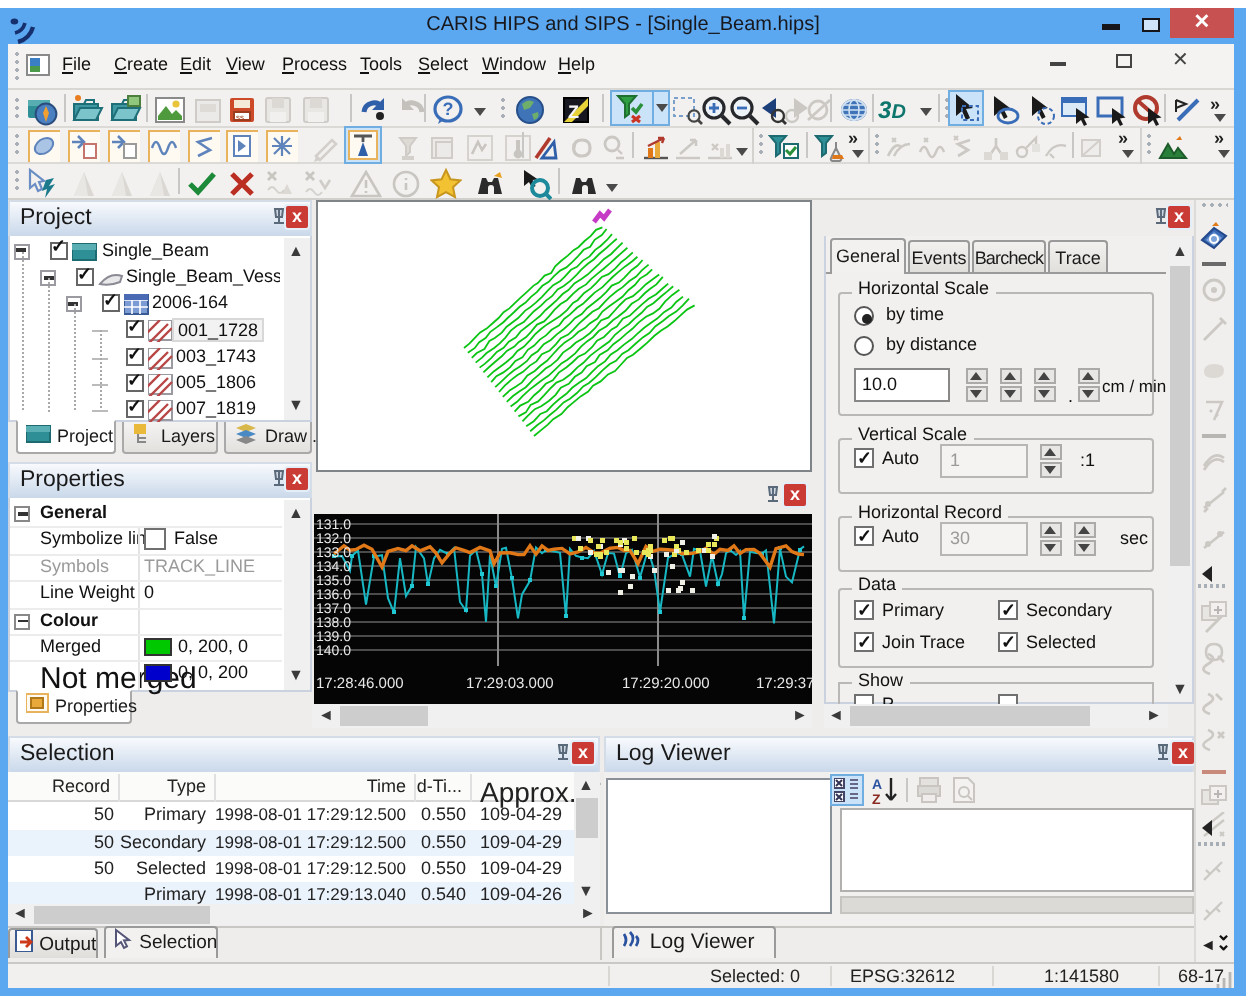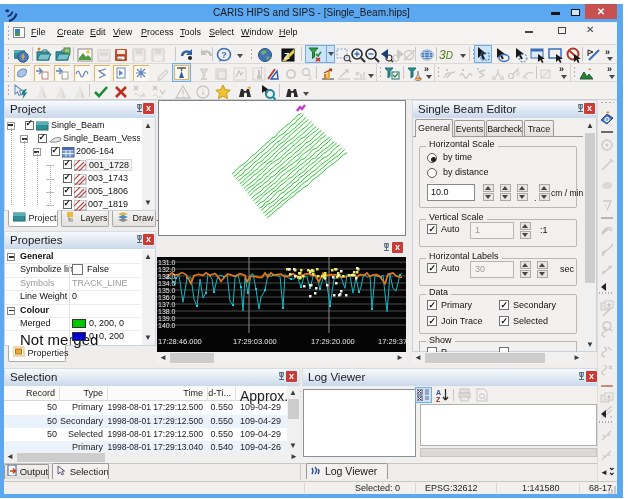--- a/index.html
+++ b/index.html
@@ -188,21 +188,21 @@
       <path d="M2 13 L13 3" stroke="#ccc9c5" stroke-width="1.4"></path>
     </svg>
 <div class="tsep" style="left:415px;top:47px;height:14px"></div>
 <svg class="ti" style="left:420px;top:47px">
       <ellipse cx="7" cy="8" rx="6" ry="5" fill="#3f74b8" stroke="#27508a"></ellipse>
       <ellipse cx="7" cy="8" rx="6" ry="5" fill="none" stroke="#cfe0f2"></ellipse>
       <ellipse cx="7" cy="8" rx="2.5" ry="5" fill="none" stroke="#cfe0f2" stroke-width=".8"></ellipse>
       <path d="M1 8 h12 M2.2 5.5 h9.6 M2.2 10.5 h9.6" stroke="#cfe0f2" stroke-width=".8"></path>
     </svg>
 <div class="tsep" style="left:436px;top:47px;height:14px"></div>
-<div class="abs" style="left:439px;top:48px;font-size:12px;font-weight:normal;color:#4d7c0f;font-style:italic">3<span style="font-size:10px">D</span></div>
+<div class="abs" style="left:439px;top:48px;font-size:12px;font-weight:bold;color:#0f766e;font-style:italic">3<span style="font-size:10px">D</span></div>
 <div class="dda" style="left:460px;top:54px"></div>
 <div class="tsep" style="left:469px;top:47px;height:14px"></div>
 <div class="grip" style="left:472px;top:48px;height:13px"></div>
 <div class="abs" style="left:474px;top:45px;width:18px;height:18px;background:#cbe3f8;border:1px solid #70aee2"></div>
 <svg class="ti" style="left:475px;top:46px">
       <path d="M3 1 l0 11 3-2.5 2 4.5 2-1 -2-4.5 3.5-.5z" fill="#1a1a1a"></path>
       <rect x="6" y="7" width="8" height="7" fill="none" stroke="#3a6db8" stroke-dasharray="2 1.4"></rect>
     </svg>
 <svg class="ti" style="left:494px;top:47px">
       <path d="M3 1 l0 10 3-2.5 2 4 1.8-1 -2-4 3.2-.5z" fill="#1a1a1a"></path>
@@ -705,21 +705,20 @@
       <text x="1" y="70.5" font-size="7" fill="#e8e8e8">140.0</text>
       <text x="1" y="87" font-size="7.5" fill="#e8e8e8">17:28:46.000</text>
       <text x="76" y="87" font-size="7.5" fill="#e8e8e8">17:29:03.000</text>
       <text x="154" y="87" font-size="7.5" fill="#e8e8e8">17:29:20.000</text>
       <text x="221" y="87" font-size="7.5" fill="#e8e8e8">17:29:37</text>
     </svg>
 <div class="abs sb" style="left:156px;top:352px;width:250px;height:12px"></div>
 <div class="sbarr" style="left:157px;top:352px">◄</div>
 <div class="thumb" style="left:170px;top:353px;width:44px;height:10px"></div>
 <div class="sbarr" style="left:394px;top:352px">►</div>
-<div class="abs panel-hd" style="left:412px;top:100px;width:185px;height:18px">Single Beam Editor</div>
 <svg class="abs" style="left:575px;top:103px" width="11" height="11">
       <path d="M5.5 2 v7 M3 8.5 h5 M3.5 1.5 h4 l-.5 4 h-3z" stroke="#5a6a7a" fill="#cdd6e0" stroke-width="1"></path>
     </svg>
 <div class="px" style="left:584px;top:103px">x</div>
 <div class="abs" style="left:412px;top:118px;width:185px;height:234px;background:#f1f0ee;border:1px solid #c9d2de;border-top:none"></div>
 <div class="toptab act" style="left:415px;top:119px;width:38px;padding:0;text-align:center">General</div>
 <div class="toptab" style="left:454px;top:120px;width:31px;padding:0;text-align:center">Events</div>
 <div class="toptab" style="left:486px;top:120px;width:37px;padding:0;text-align:center;overflow:hidden;letter-spacing:-0.4px">Barcheck</div>
 <div class="toptab" style="left:524px;top:120px;width:30px;padding:0;text-align:center">Trace</div>
 <div class="abs" style="left:413px;top:136px;width:170px;height:1px;background:#9a9a9a"></div>
@@ -754,21 +753,21 @@
 <div class="abs" style="left:426px;top:212px;font-size:9px;color:#111;background:#f1f0ee;padding:0 3px;white-space:nowrap">Vertical Scale</div>
 <cb style="left:427px;top:224px"></cb>
 <div class="abs" style="left:441px;top:224px;font-size:9px;color:#111">Auto</div>
 <div class="abs" style="left:470px;top:222px;width:44px;height:17px;background:#f4f3f1;border:1px solid #b8b6b4;font-size:9px;color:#9a9a9a;padding:2px 0 0 4px">1</div>
 <div class="abs" style="left:520px;top:222px;width:11px;height:8px;background:#e8e6e4;border:1px solid #acaaa8;"></div>
 <div class="abs" style="left:522px;top:224px;width:0;height:0;border-left:3px solid transparent;border-right:3px solid transparent;border-bottom:4px solid #444"></div>
 <div class="abs" style="left:520px;top:231px;width:11px;height:8px;background:#e8e6e4;border:1px solid #acaaa8;"></div>
 <div class="abs" style="left:522px;top:233px;width:0;height:0;border-left:3px solid transparent;border-right:3px solid transparent;border-top:4px solid #444"></div>
 <div class="abs" style="left:540px;top:225px;font-size:9px;color:#111">:1</div>
 <div class="abs" style="left:419px;top:258px;width:158px;height:28px;border:1px solid #b9b8b6;border-radius:2px"></div>
-<div class="abs" style="left:426px;top:251px;font-size:9px;color:#111;background:#f1f0ee;padding:0 3px;white-space:nowrap">Horizontal Labels</div>
+<div class="abs" style="left:426px;top:251px;font-size:9px;color:#111;background:#f1f0ee;padding:0 3px;white-space:nowrap">Horizontal Record</div>
 <cb style="left:427px;top:263px"></cb>
 <div class="abs" style="left:441px;top:263px;font-size:9px;color:#111">Auto</div>
 <div class="abs" style="left:470px;top:261px;width:44px;height:17px;background:#f4f3f1;border:1px solid #b8b6b4;font-size:9px;color:#9a9a9a;padding:2px 0 0 4px">30</div>
 <div class="abs" style="left:520px;top:261px;width:11px;height:8px;background:#e8e6e4;border:1px solid #acaaa8;"></div>
 <div class="abs" style="left:522px;top:263px;width:0;height:0;border-left:3px solid transparent;border-right:3px solid transparent;border-bottom:4px solid #444"></div>
 <div class="abs" style="left:520px;top:270px;width:11px;height:8px;background:#e8e6e4;border:1px solid #acaaa8;"></div>
 <div class="abs" style="left:522px;top:272px;width:0;height:0;border-left:3px solid transparent;border-right:3px solid transparent;border-top:4px solid #444"></div>
 <div class="abs" style="left:537px;top:261px;width:11px;height:8px;background:#e8e6e4;border:1px solid #acaaa8;"></div>
 <div class="abs" style="left:539px;top:263px;width:0;height:0;border-left:3px solid transparent;border-right:3px solid transparent;border-bottom:4px solid #444"></div>
 <div class="abs" style="left:537px;top:270px;width:11px;height:8px;background:#e8e6e4;border:1px solid #acaaa8;"></div>

